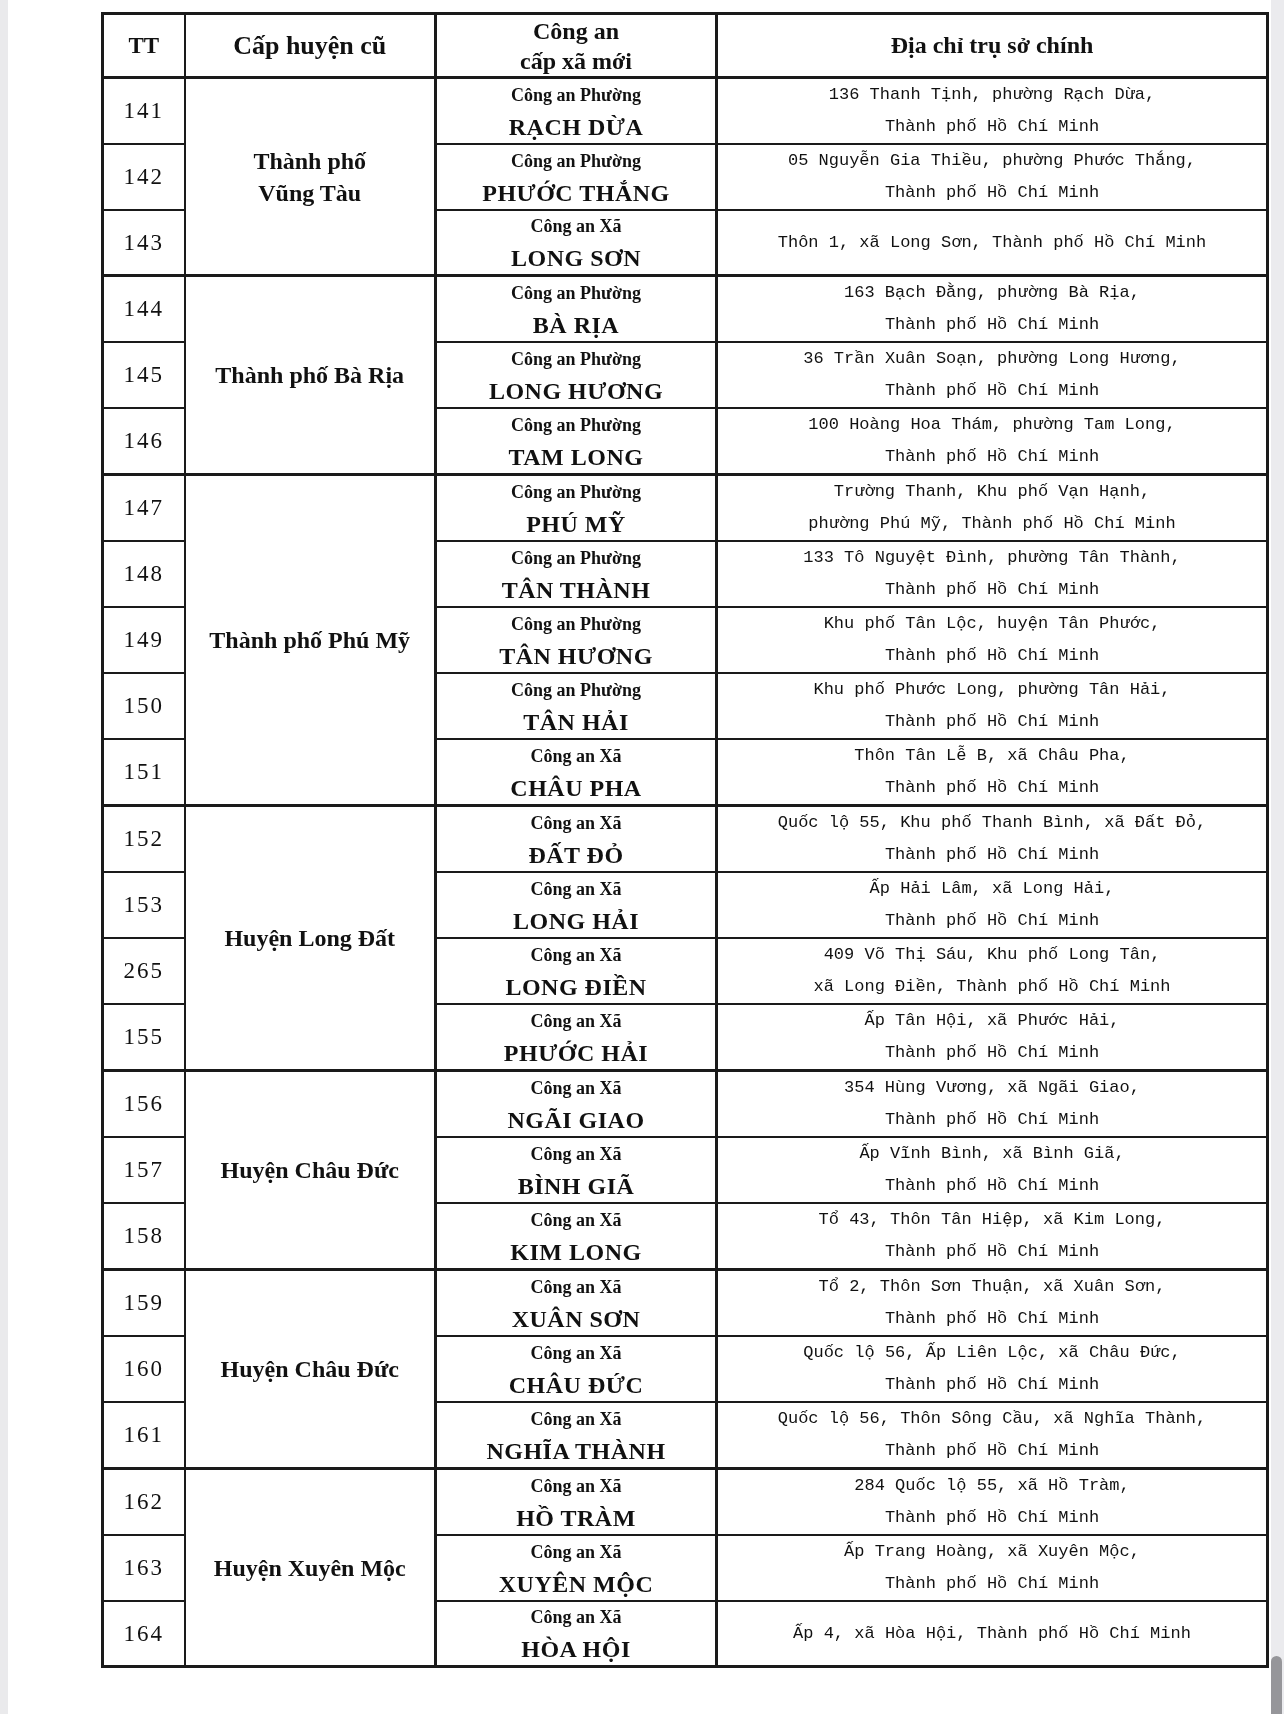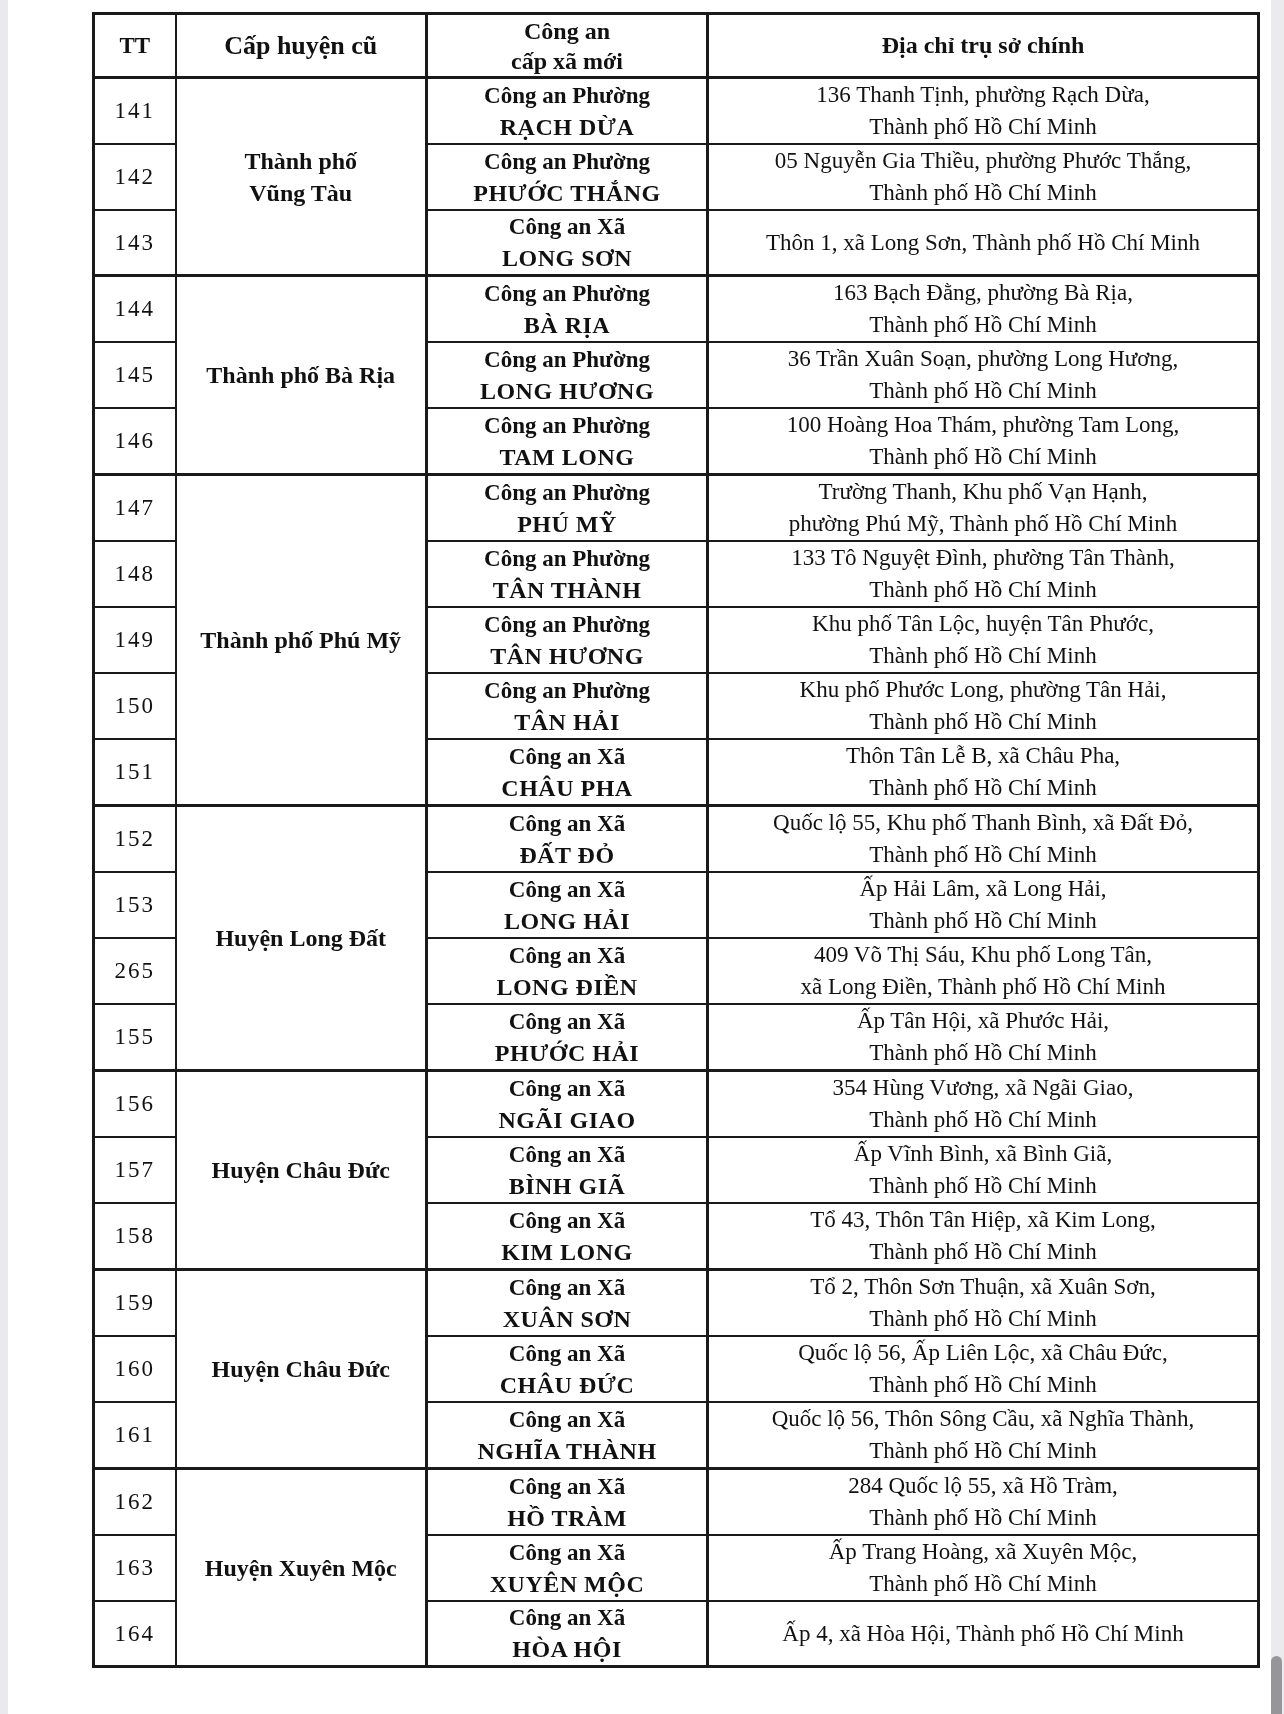--- a/index.html
+++ b/index.html
@@ -18,21 +18,21 @@
   }
   .scroll-track {
     position: absolute; right: 0; top: 0; width: 13px; height: 100%;
     background: #ebebee;
   }
   .scroll-thumb {
     position: absolute; right: 2px; top: 1656px; width: 11px; height: 70px;
     background: #96969a; border-radius: 6px;
   }
 
-  .tbl-wrap { position: absolute; left: 64px; top: 12px; padding-left: 28px; }
+  .tbl-wrap { position: absolute; left: 73px; top: 12px; padding-left: 28px; }
 
   table.tbl {
     border-collapse: collapse;
     table-layout: fixed;
     border: 3px solid #1a1a1a;
   }
   .tbl th, .tbl td {
     border: 2px solid #1a1a1a;
     padding: 0 4px;
     text-align: center;
@@ -52,24 +52,24 @@
   .h-addr { font-size: 24px; }
 
   td span { display: block; }
 
   td.tt { font-size: 23px; letter-spacing: 2px; }
 
   td.dist { font-weight: bold; font-size: 24px; }
   td.dist span { line-height: 32px; }
 
   td.unit { font-weight: bold; }
-  td.unit .u1 { font-size: 23px; line-height: 31px; }
+  td.unit .u1 { font-size: 18px; line-height: 31px; }
   td.unit .u2 { font-size: 24px; line-height: 32px; letter-spacing: 0.5px; }
 
-  td.addr { font-size: 23px; }
+  td.addr { font-size: 17px; font-family: Liberation Mono, monospace; }
   td.addr span { line-height: 32px; }
 </style>
 </head>
 <body>
 
 <div class="page">
   <div class="left-edge"></div>
 
   <div class="tbl-wrap">
     <table class="tbl">

